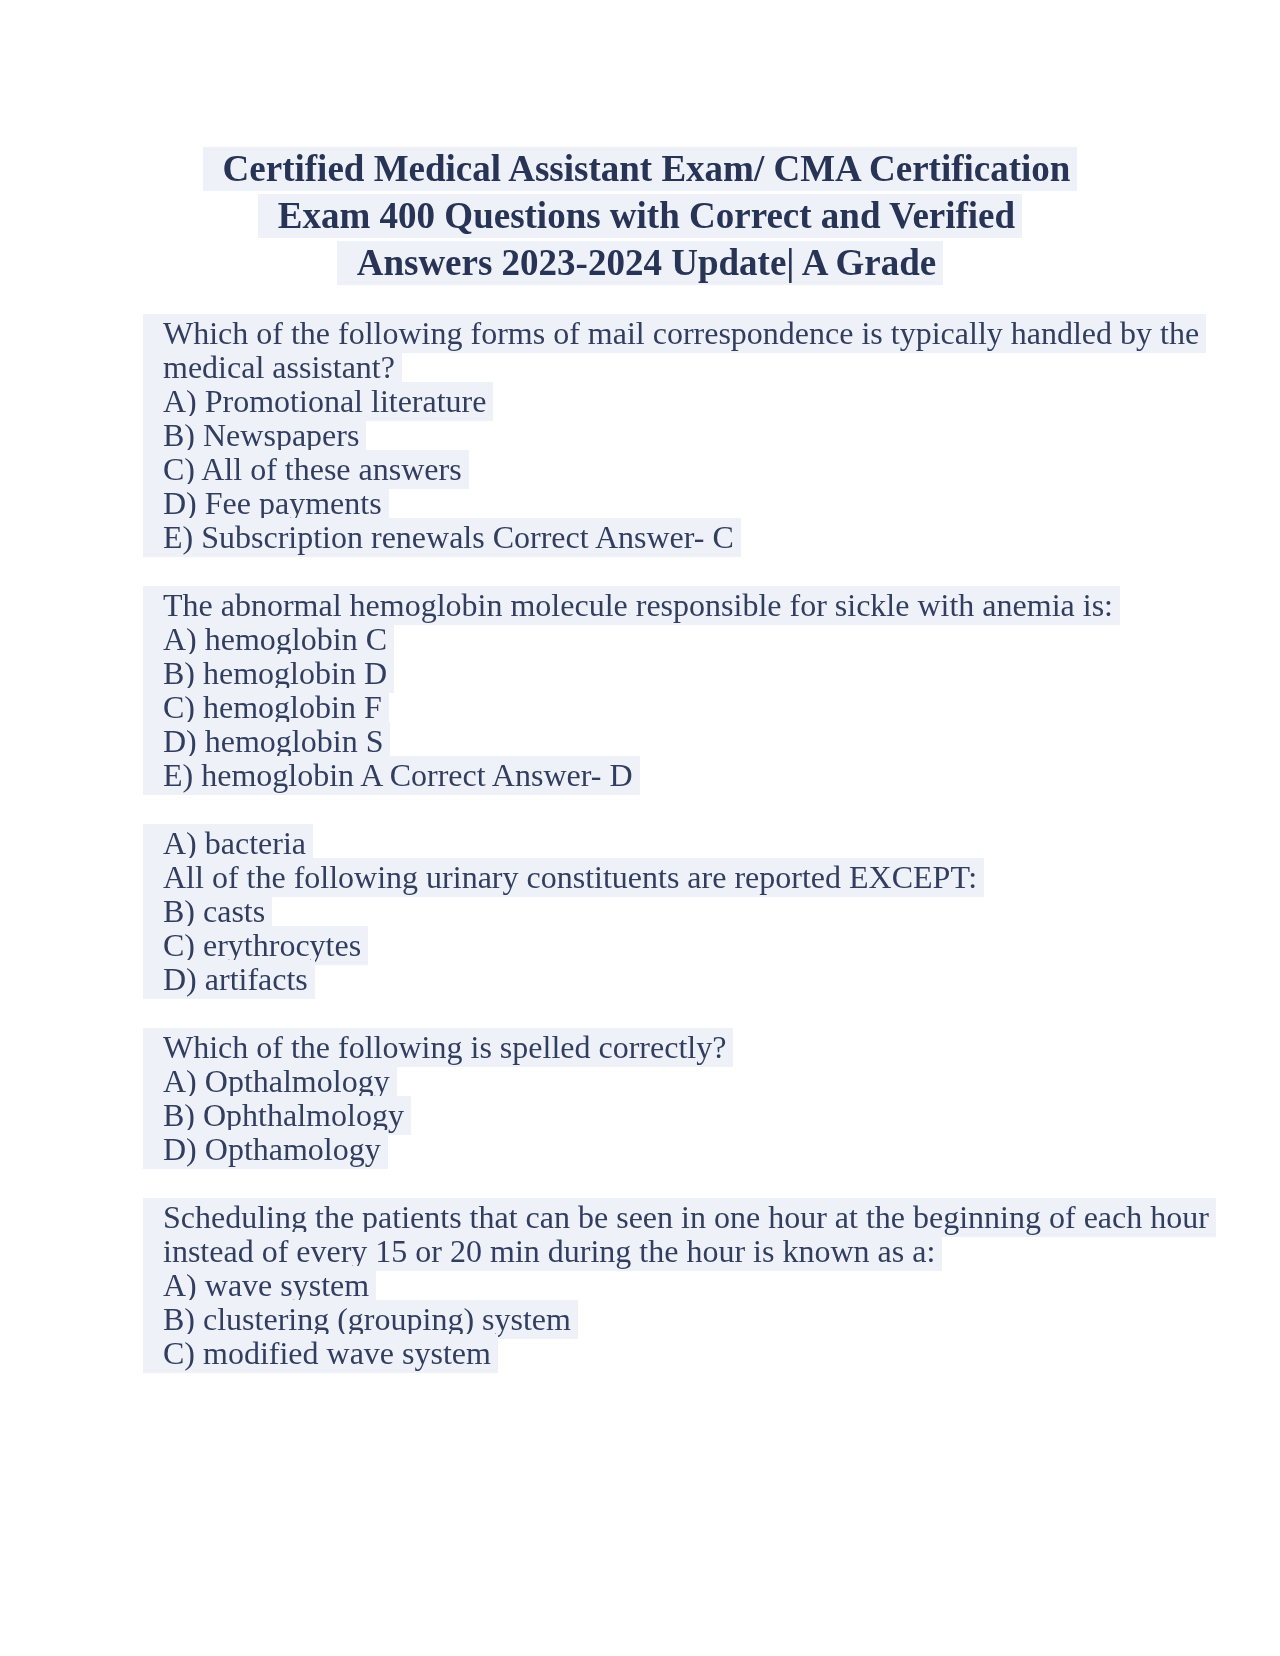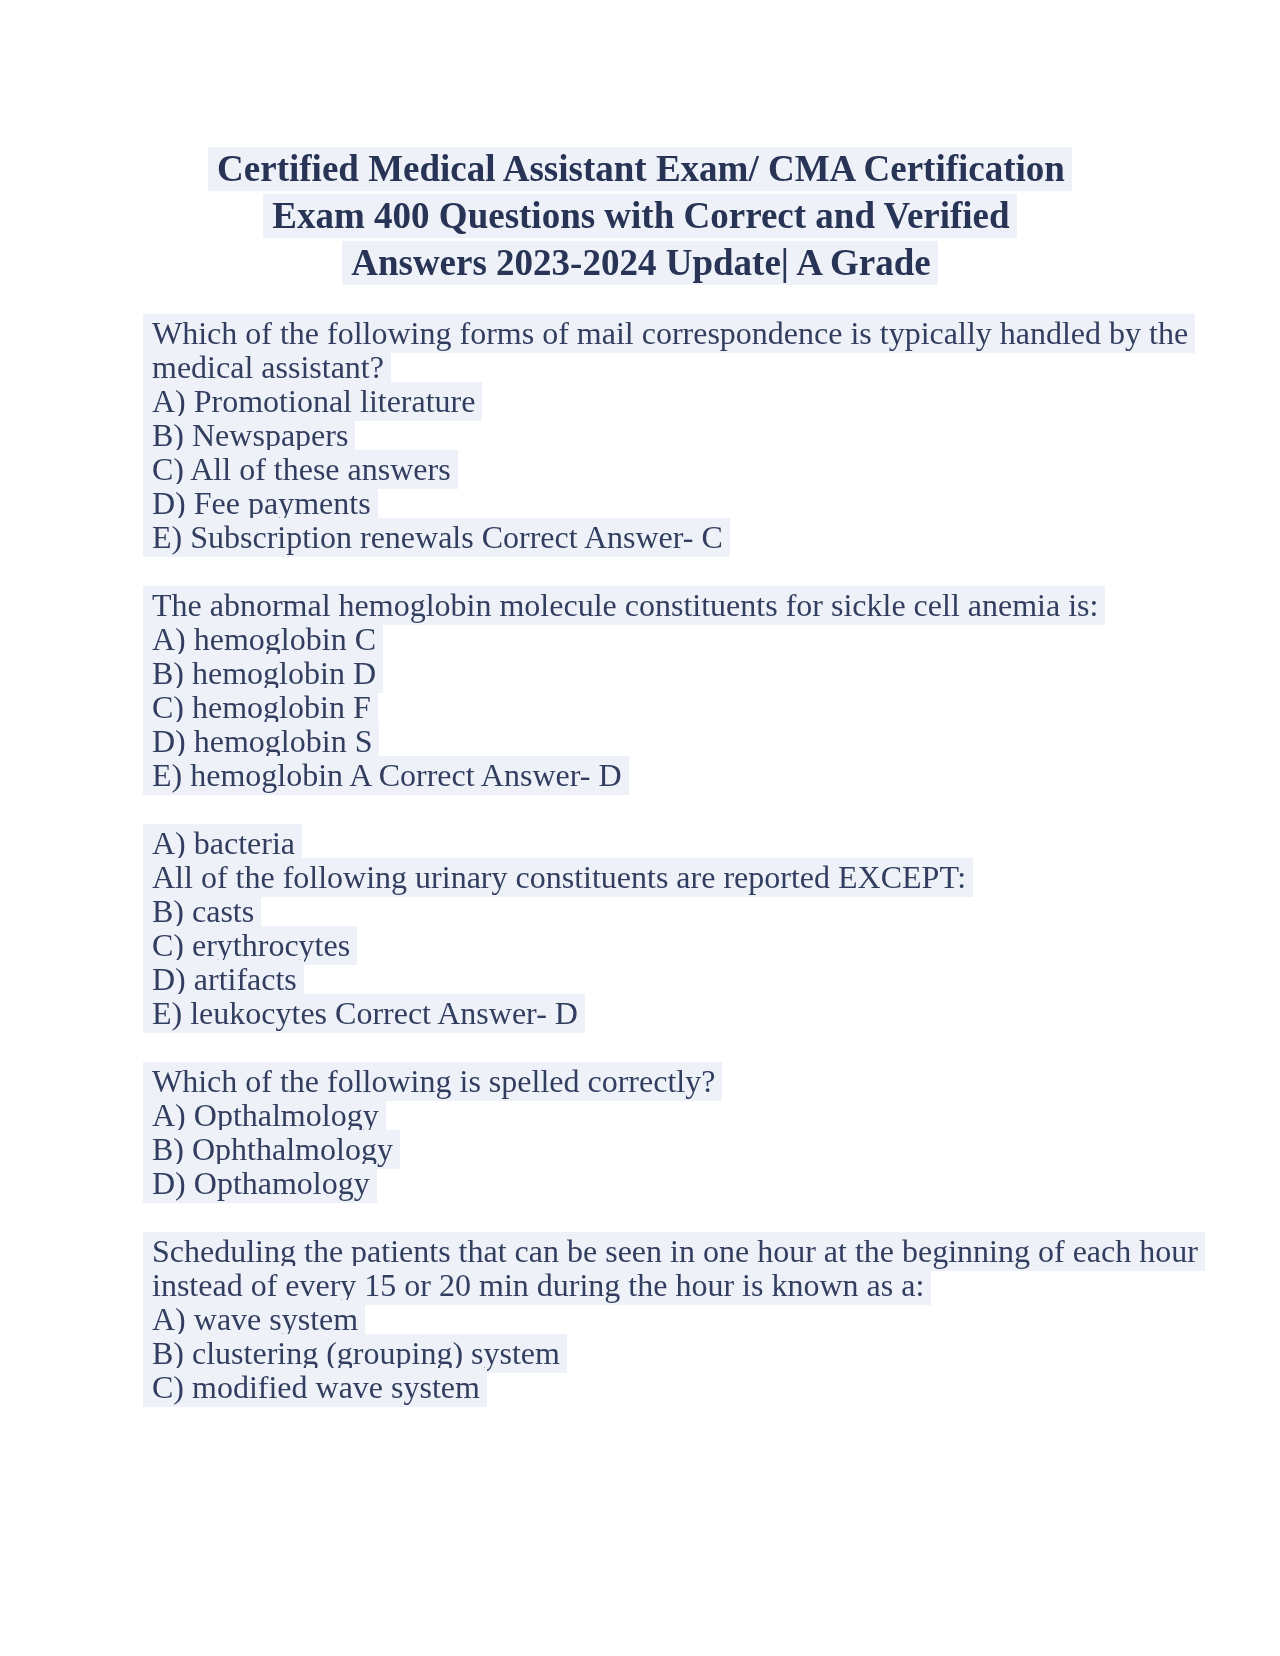--- a/index.html
+++ b/index.html
@@ -19,21 +19,21 @@
     padding-top: 145px;
     text-align: center;
     font-weight: bold;
     font-size: 37px;
     line-height: 47px;
     color: var(--title-color, #283455);
   }
   .doc-title .title-line { height: 47px; }
   .hl {
     background: var(--highlight, #eef1f8);
-    padding: 1px 7px 2px 9px;
+    padding: 1px 7px 2px 20px;
     margin-top: 8px;
   }
   .doc-body {
     margin-left: 143px;
     margin-top: 30px;
     width: 1060px;
     font-size: 32px;
     line-height: 34px;
     color: var(--text-color, #323e5f);
   }
@@ -59,37 +59,36 @@
       <div class="line"><span class="hl">A) Promotional literature</span></div>
       <div class="line"><span class="hl">B) Newspapers</span></div>
       <div class="line"><span class="hl">C) All of these answers</span></div>
       <div class="line"><span class="hl">D) Fee payments</span></div>
       <div class="line"><span class="hl">E) Subscription renewals Correct Answer- C</span></div>
     </div>
 
     <div class="q-gap"></div>
 
     <div class="question-block">
-      <div class="line"><span class="hl">The abnormal hemoglobin molecule constituents for sickle cell anemia is:</span></div>
+      <div class="line"><span class="hl">The abnormal hemoglobin molecule responsible for sickle with anemia is:</span></div>
       <div class="line"><span class="hl">A) hemoglobin C</span></div>
       <div class="line"><span class="hl">B) hemoglobin D</span></div>
       <div class="line"><span class="hl">C) hemoglobin F</span></div>
       <div class="line"><span class="hl">D) hemoglobin S</span></div>
       <div class="line"><span class="hl">E) hemoglobin A Correct Answer- D</span></div>
     </div>
 
     <div class="q-gap"></div>
 
     <div class="question-block">
       <div class="line"><span class="hl">A) bacteria</span></div>
       <div class="line"><span class="hl">All of the following urinary constituents are reported EXCEPT:</span></div>
       <div class="line"><span class="hl">B) casts</span></div>
       <div class="line"><span class="hl">C) erythrocytes</span></div>
       <div class="line"><span class="hl">D) artifacts</span></div>
-      <div class="line"><span class="hl">E) leukocytes Correct Answer- D</span></div>
     </div>
 
     <div class="q-gap"></div>
 
     <div class="question-block">
       <div class="line"><span class="hl">Which of the following is spelled correctly?</span></div>
       <div class="line"><span class="hl">A) Opthalmology</span></div>
       <div class="line"><span class="hl">B) Ophthalmology</span></div>
       <div class="line"><span class="hl">D) Opthamology</span></div>
     </div>

